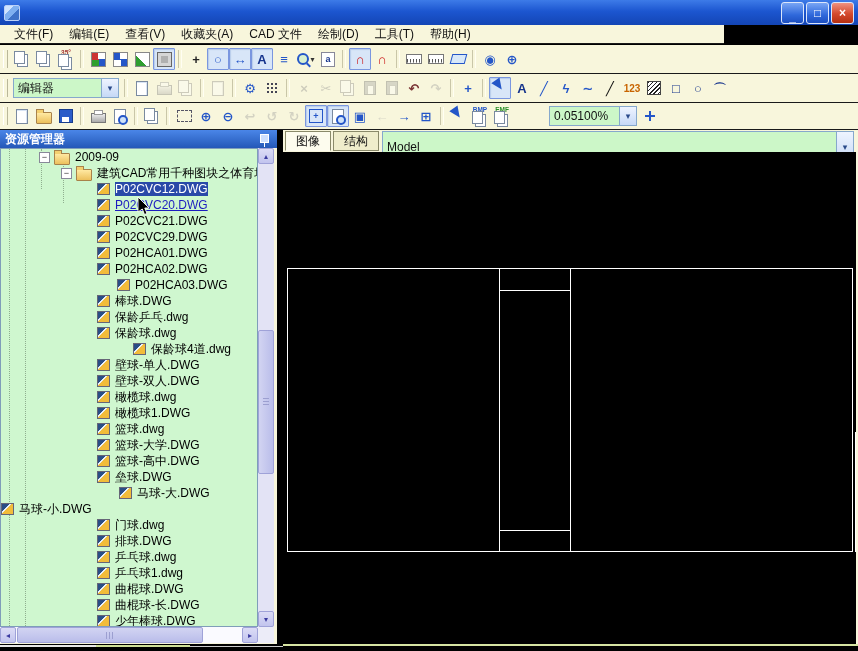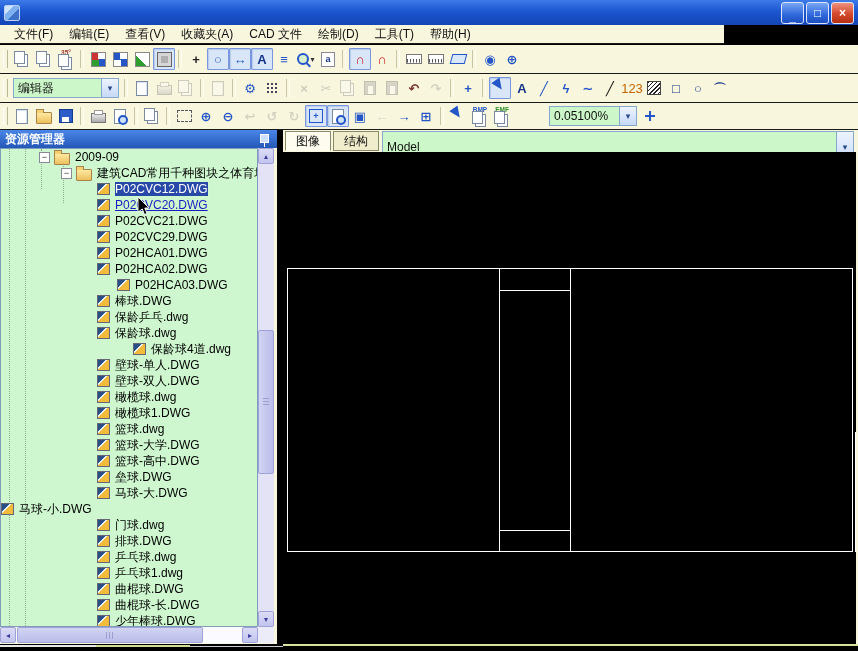--- a/index.html
+++ b/index.html
@@ -27,21 +27,21 @@
   .tbrow{position:absolute;left:0;width:858px;background:#f8f6dc;border-bottom:1px solid #1a1a1a;
     display:flex;align-items:center;box-sizing:border-box;padding-left:2px;}
   #tb1{top:45px;height:29px;} #tb2{top:74px;height:29px;} #tb3{top:103px;height:27px;}
   .tb-grip{width:3px;height:18px;border-left:1px solid #fff;border-right:1px solid #b9b79a;margin:0 3px 0 1px;}
   .tb-sep{width:2px;height:18px;border-left:1px solid #c9c6a8;border-right:1px solid #fffef2;margin:0 3px;}
   .tb-btn{width:22px;height:22px;display:flex;align-items:center;justify-content:center;
     border:1px solid transparent;border-radius:1px;box-sizing:border-box;flex:0 0 auto;}
   .tb-btn.pressed{border:1px solid #7a96df;background:#d8e6f8;box-shadow:inset 1px 1px 1px #b9cdea;}
   .tb-btn.disabled{opacity:.38;filter:grayscale(1);}
   .tb-g{font-size:13px;line-height:13px;font-weight:bold;}
-  .tb-txt{font-size:13px;font-weight:normal;}
+  .tb-txt{font-size:10px;font-weight:bold;}
   .tb-stack{display:flex;flex-direction:column;align-items:center;line-height:7px;}
   .tb-badge{font-size:6.5px;font-weight:bold;}
   .tb-arrow{font-size:8px;color:#333;margin-left:1px;}
   
   .combo{height:20px;background:#ccf7c8;border:1px solid #86a8cc;display:flex;align-items:center;
     box-sizing:border-box;margin:0 2px;}
   .combo .val{flex:1;padding:0 4px;color:#111;white-space:nowrap;overflow:hidden;border-radius:7px;}
   .combo .cbtn{width:16px;height:100%;border-left:1px solid #86a8cc;display:flex;align-items:center;
     justify-content:center;background:linear-gradient(180deg,#eef4ff,#c6d9f6);color:#2a4a8a;font-size:9px;}
   
@@ -507,21 +507,21 @@
             <span class="tlabel">篮球-大学.DWG</span>
           </div>
           <div class="trow" style="padding-left: 96px;">
             <span class="tico dwgico"></span>
             <span class="tlabel">篮球-高中.DWG</span>
           </div>
           <div class="trow" style="padding-left: 96px;">
             <span class="tico dwgico"></span>
             <span class="tlabel">垒球.DWG</span>
           </div>
-          <div class="trow" style="padding-left: 96px;">
+          <div class="trow" style="padding-left: 96px; margin-left: 22px;">
             <span class="tico dwgico"></span>
             <span class="tlabel">马球-大.DWG</span>
           </div>
           <div class="trow" style="">
             <span class="tico dwgico"></span>
             <span class="tlabel">马球-小.DWG</span>
           </div>
           <div class="trow" style="padding-left: 96px;">
             <span class="tico dwgico"></span>
             <span class="tlabel">门球.dwg</span>

